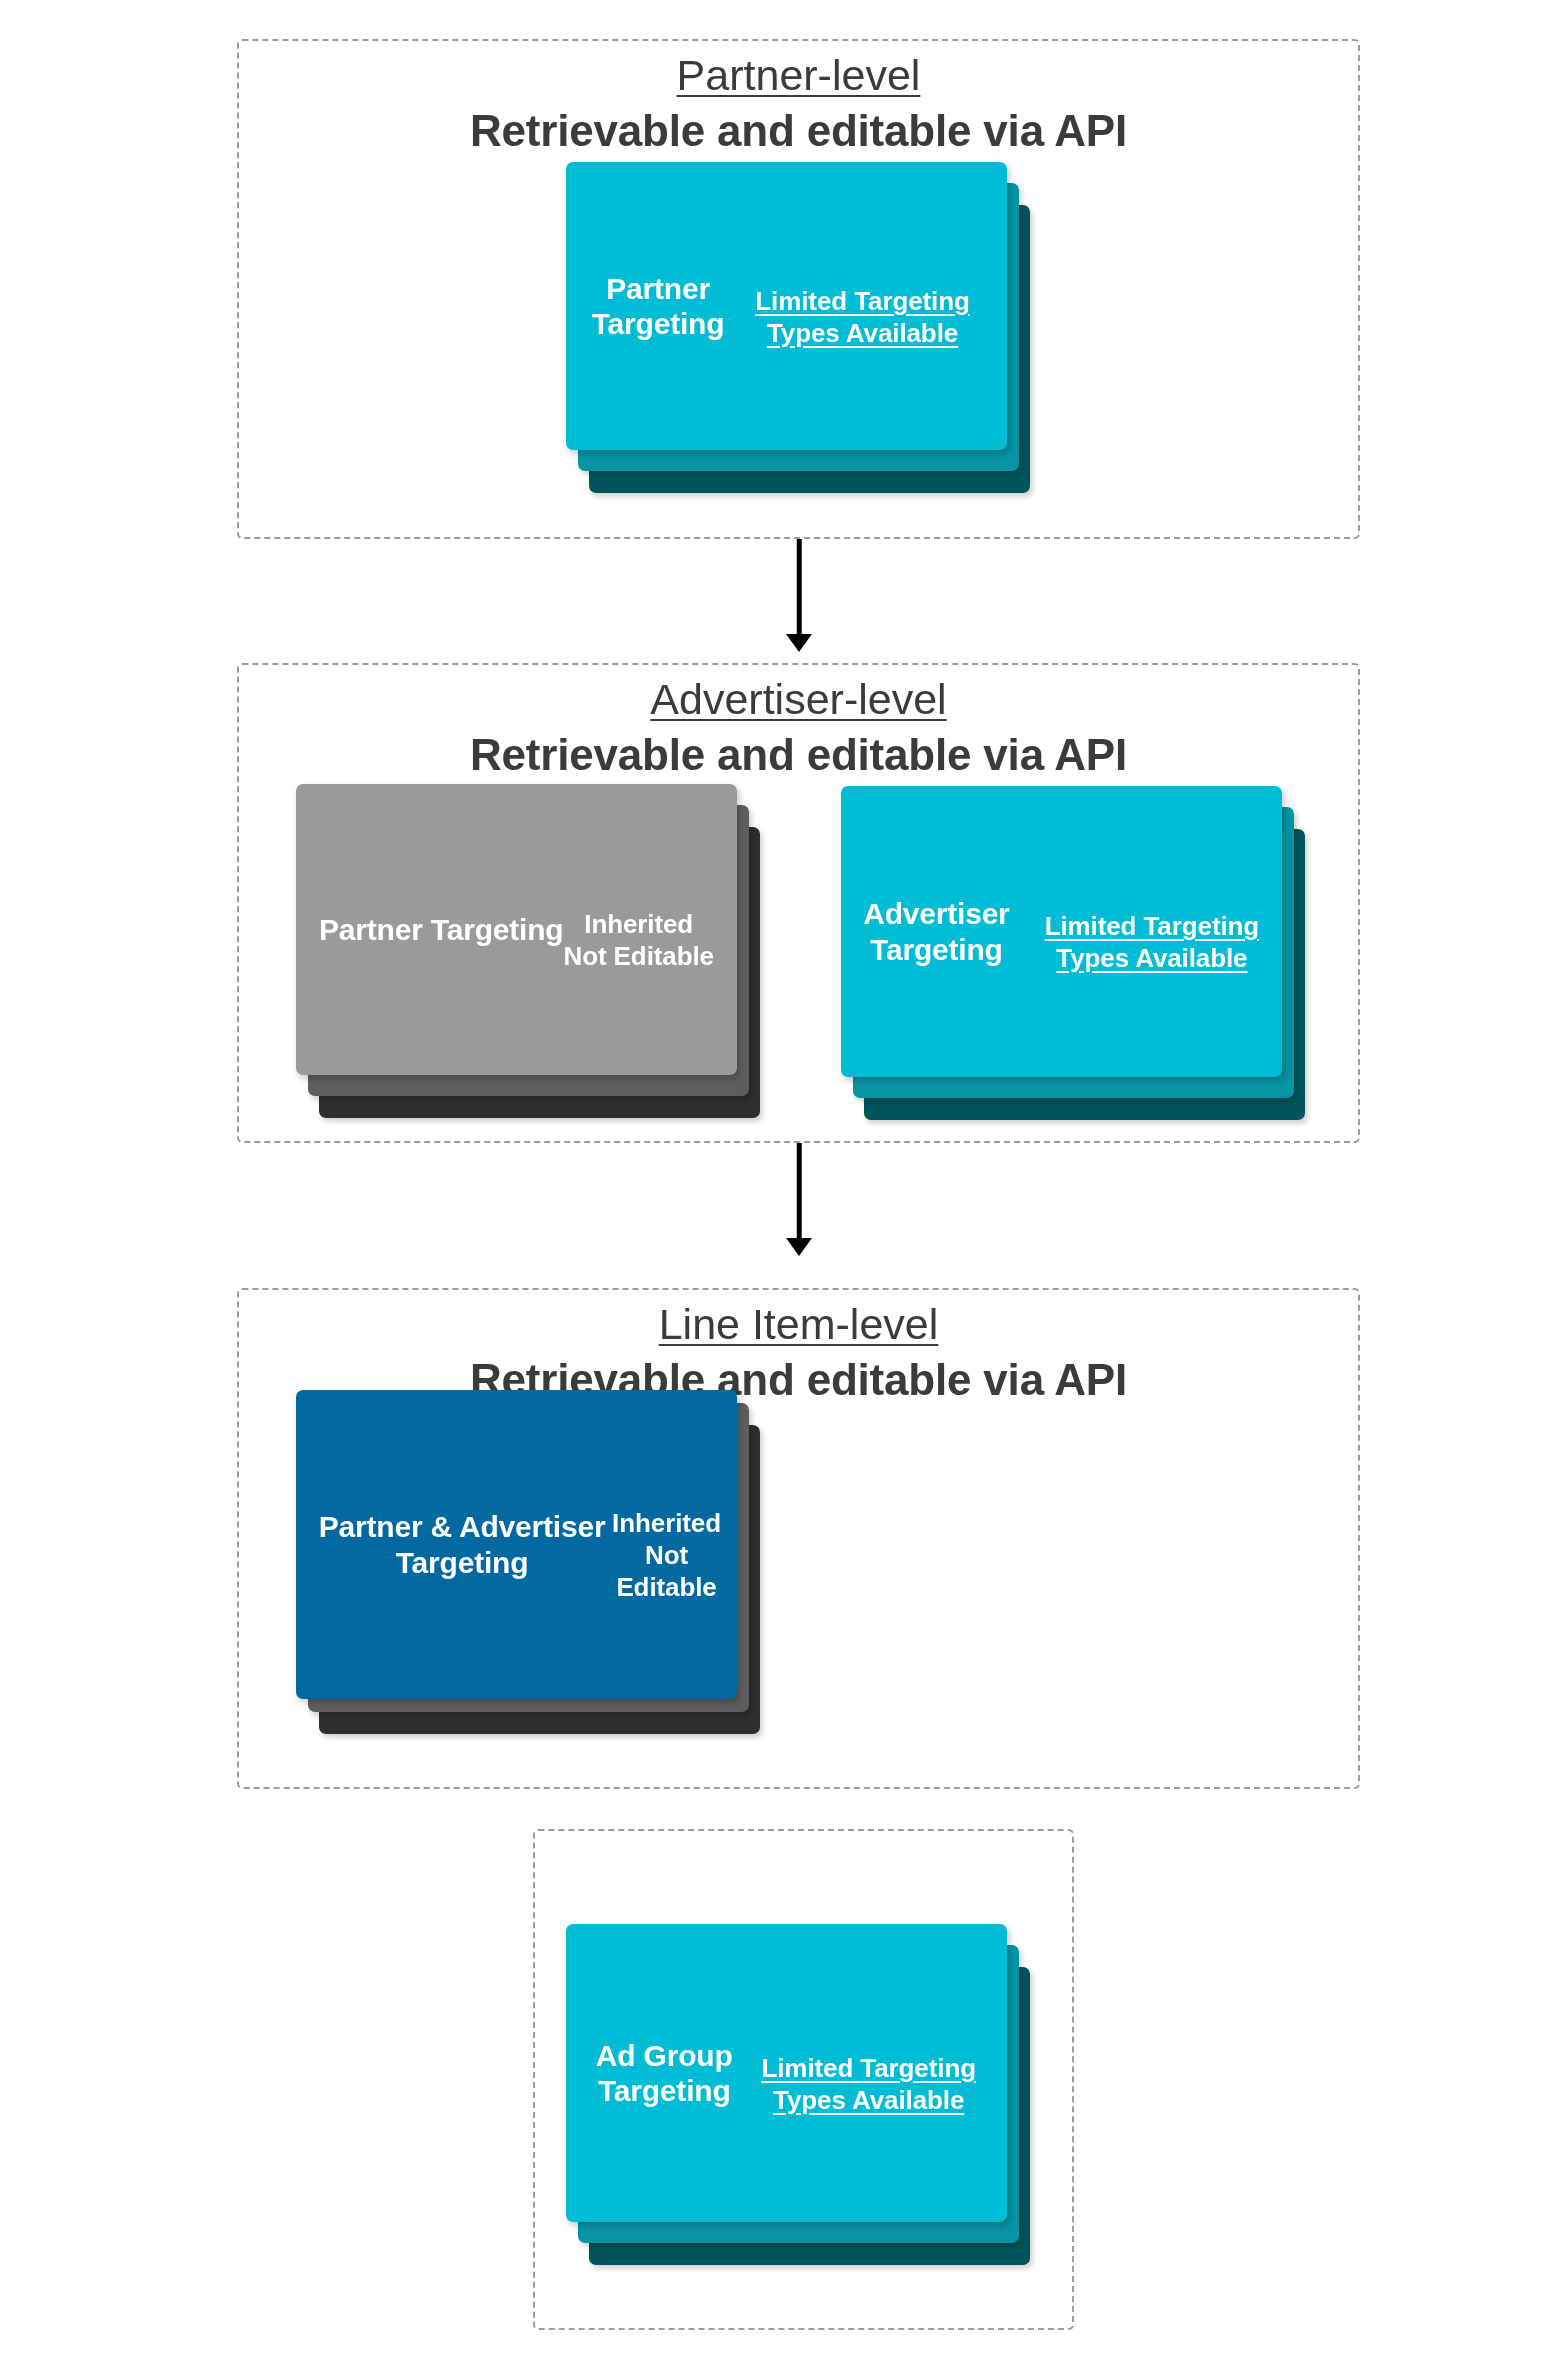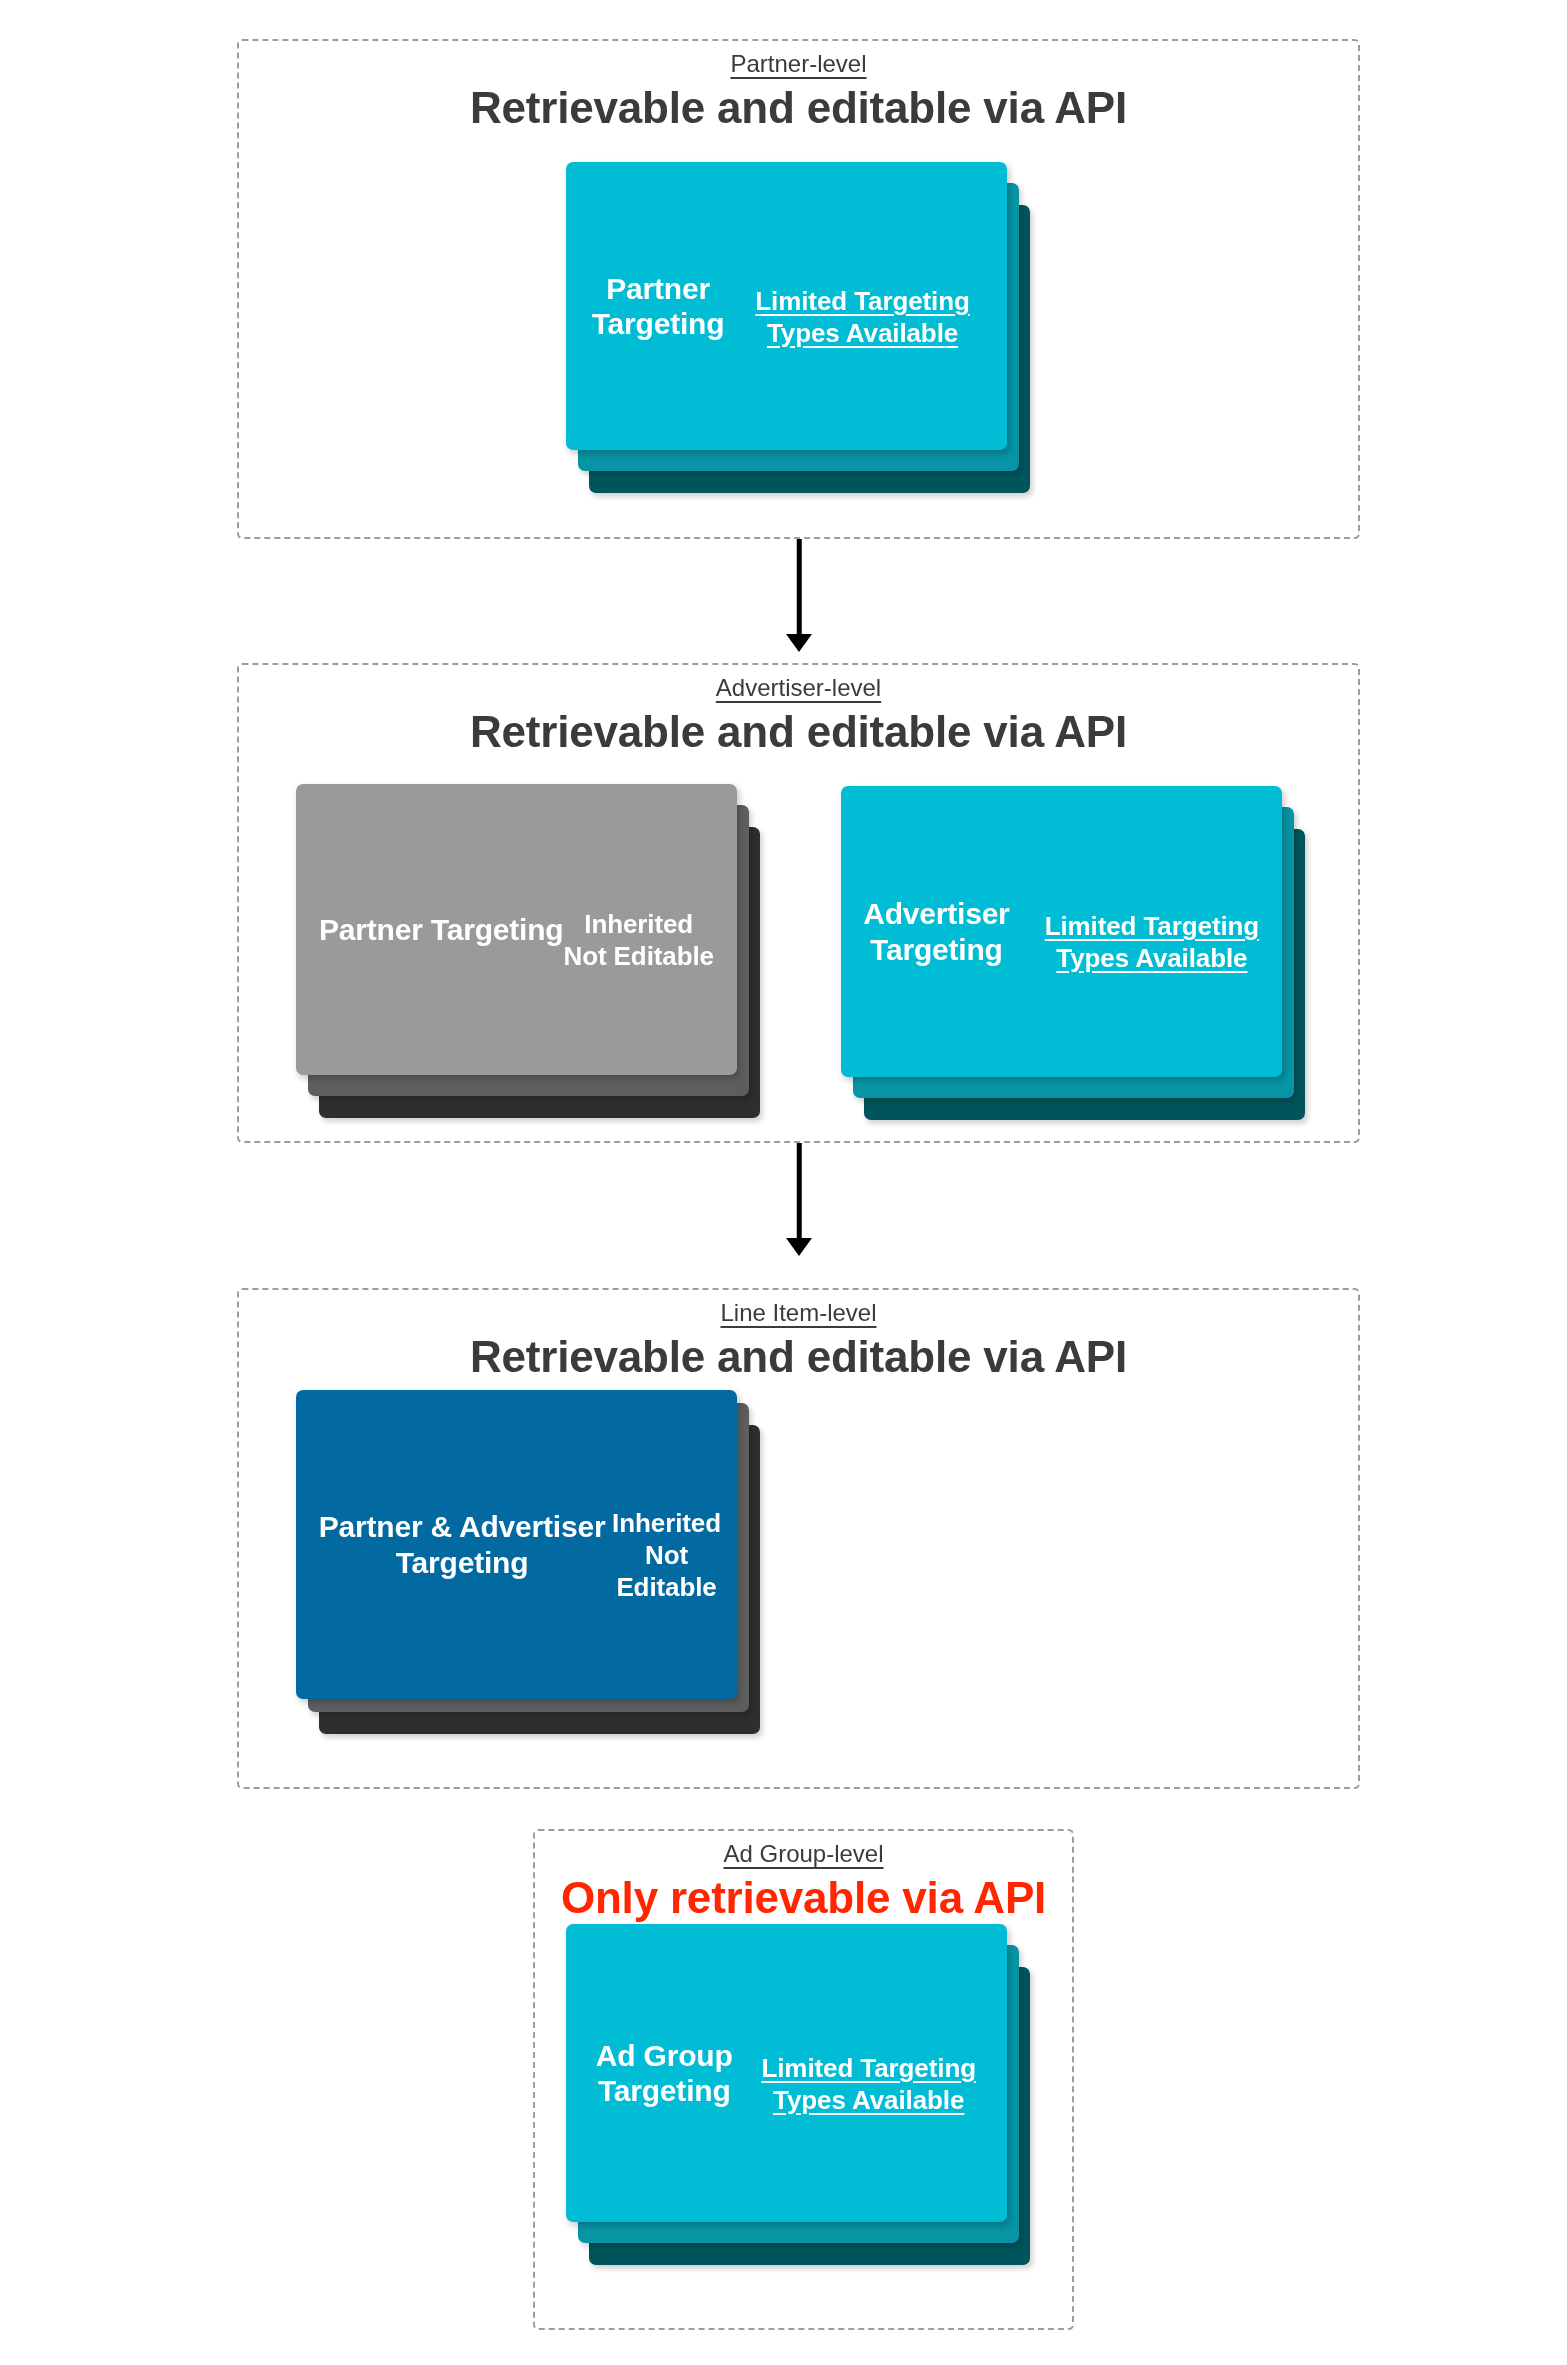--- a/index.html
+++ b/index.html
@@ -31,21 +31,21 @@
   
   .level-heading {
     position: absolute;
     width: 100%;
     left: 0;
     text-align: center;
     line-height: 1.20;
   }
   .level-name {
     display: inline-block;
-    font-size: 24px;
+    font-size: 43px;
     font-weight: 400;
     color: #3b3b3b;
     text-decoration: underline;
     text-underline-offset: 4.5px;
     text-decoration-thickness: 1.8px;
     letter-spacing: 0px;
   }
   .level-api {
     display: block;
     margin-top: 3.6px;
@@ -195,24 +195,20 @@
     <div class="card-face" style="left:0px; top:8px; width:441px; height:309px; background:#0369a1;">
       <div class="card-title">Partner &amp; Advertiser Targeting</div>
       <div class="card-sub" style="white-space:pre-line;">Inherited
 Not Editable</div>
     </div>
   </div>
 
 
   <div class="level-box" style="left:533px; top:1829px; width:541px; height:501px;"></div>
 
-  <div class="level-heading" style="left:533px; top:1840px; width:541px;">
-    <span class="level-name">Ad Group-level</span>
-    <span class="level-api alert">Only retrievable via API</span>
-  </div>
 
   <div class="card-stack" style="left:566px; top:1924px; width:424px; height:348px;">
     <div class="card-layer" style="left:23px; top:43px; width:441px; height:298px; background:#00555c;"></div>
     <div class="card-layer" style="left:11.6px; top:21.4px; width:441px; height:298px; background:#0795a6;"></div>
     <div class="card-face" style="left:0px; top:0px; width:441px; height:298px; background:#00bcd4;">
       <div class="card-title">Ad Group Targeting</div>
       <div class="card-sub underlined">Limited Targeting Types Available</div>
     </div>
   </div>
 

